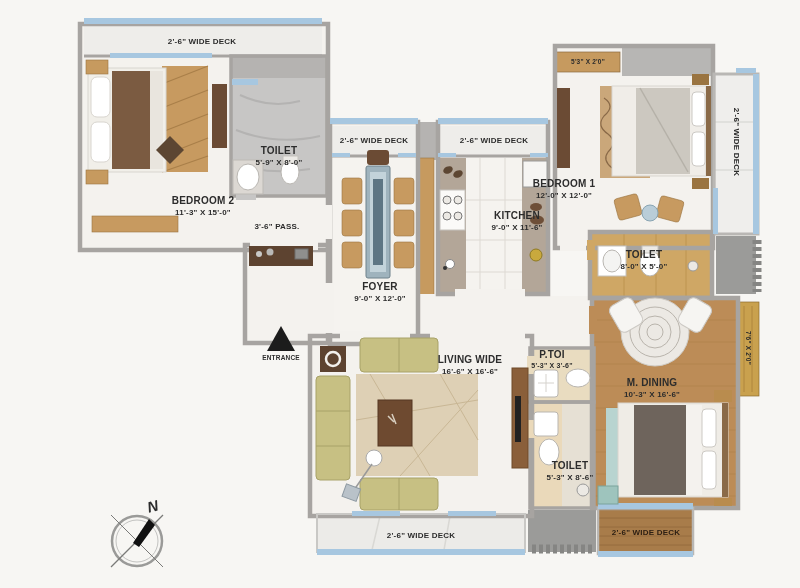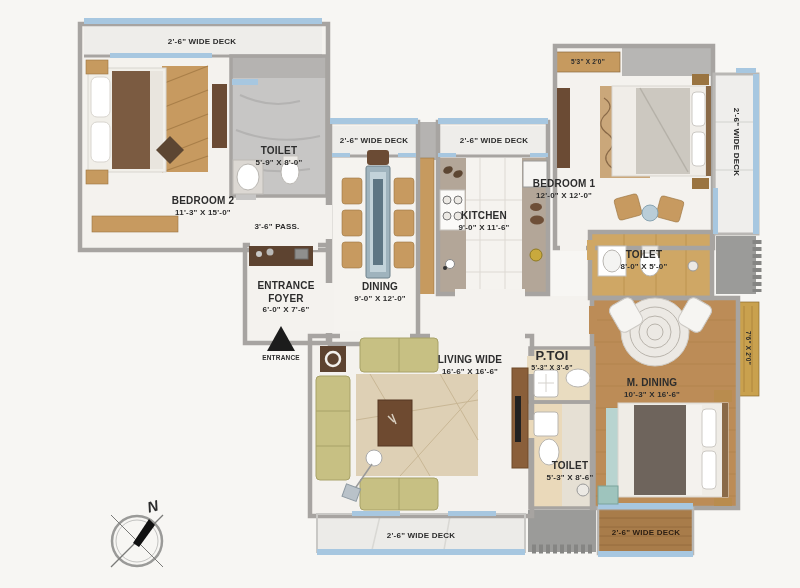--- a/index.html
+++ b/index.html
@@ -7,21 +7,21 @@
          font-family:"Liberation Sans",sans-serif;}
   .stage svg{position:absolute;left:0;top:0;}
   .lbl{position:absolute;transform:translate(-50%,-50%);text-align:center;color:#2c2c2c;
        font-weight:700;line-height:1.25;white-space:nowrap;letter-spacing:.2px;}
   .lbl .nm{display:block;font-size:10px;}
   .lbl .dm{display:block;font-size:8px;}
   .decklbl{font-size:8px;}
   .woodlbl{color:#2e2014;}
   .vert{transform:translate(-50%,-50%) rotate(90deg);}
   .tiny .dm{font-size:6.5px;}
-  .small .nm{font-size:13px;}
+  .small .nm{font-size:10px;}
   .small .dm{font-size:7px;}
   .foyerlbl{white-space:normal;width:74px;}
   .foyerlbl .dm{white-space:nowrap;}
   .entlbl{font-size:6.5px;}
   .nlbl{font-size:15px;font-style:italic;transform:translate(-50%,-50%) rotate(-14deg);}
 </style>
 </head>
 <body>
 
 <div class="stage">
@@ -293,37 +293,33 @@
 
   <div class="lbl" style="left:159px;top:206px;margin-left:44px;">
     <span class="nm">BEDROOM 2</span>
     <span class="dm">11'-3" X 15'-0"</span>
   </div>
 
   <div class="lbl" style="left:277px;top:227px;">
       <span class="dm">3'-6" PASS.</span>
     </div>
 
-  <div class="lbl foyerlbl" style="left:286px;top:297px;">
-    <span class="nm">ENTRANCE FOYER</span>
-    <span class="dm">6'-0" X 7'-6"</span>
-  </div>
 
   <div class="lbl entlbl" style="left:281px;top:358px;"><span>ENTRANCE</span></div>
 
   <div class="lbl decklbl" style="left:374px;top:141px;"><span>2'-6" WIDE DECK</span></div>
 
   <div class="lbl" style="left:380px;top:292px;">
-    <span class="nm">DINING</span>
+    <span class="nm">FOYER</span>
     <span class="dm">9'-0" X 12'-0"</span>
   </div>
 
   <div class="lbl decklbl" style="left:494px;top:141px;"><span>2'-6" WIDE DECK</span></div>
 
-  <div class="lbl" style="left:484px;top:221px;">
+  <div class="lbl" style="left:517px;top:221px;">
     <span class="nm">KITCHEN</span>
     <span class="dm">9'-0" X 11'-6"</span>
   </div>
 
   <div class="lbl tiny" style="left:588px;top:62px;">
       <span class="dm">5'3" X 2'0"</span>
     </div>
 
   <div class="lbl" style="left:564px;top:189px;">
     <span class="nm">BEDROOM 1</span>

